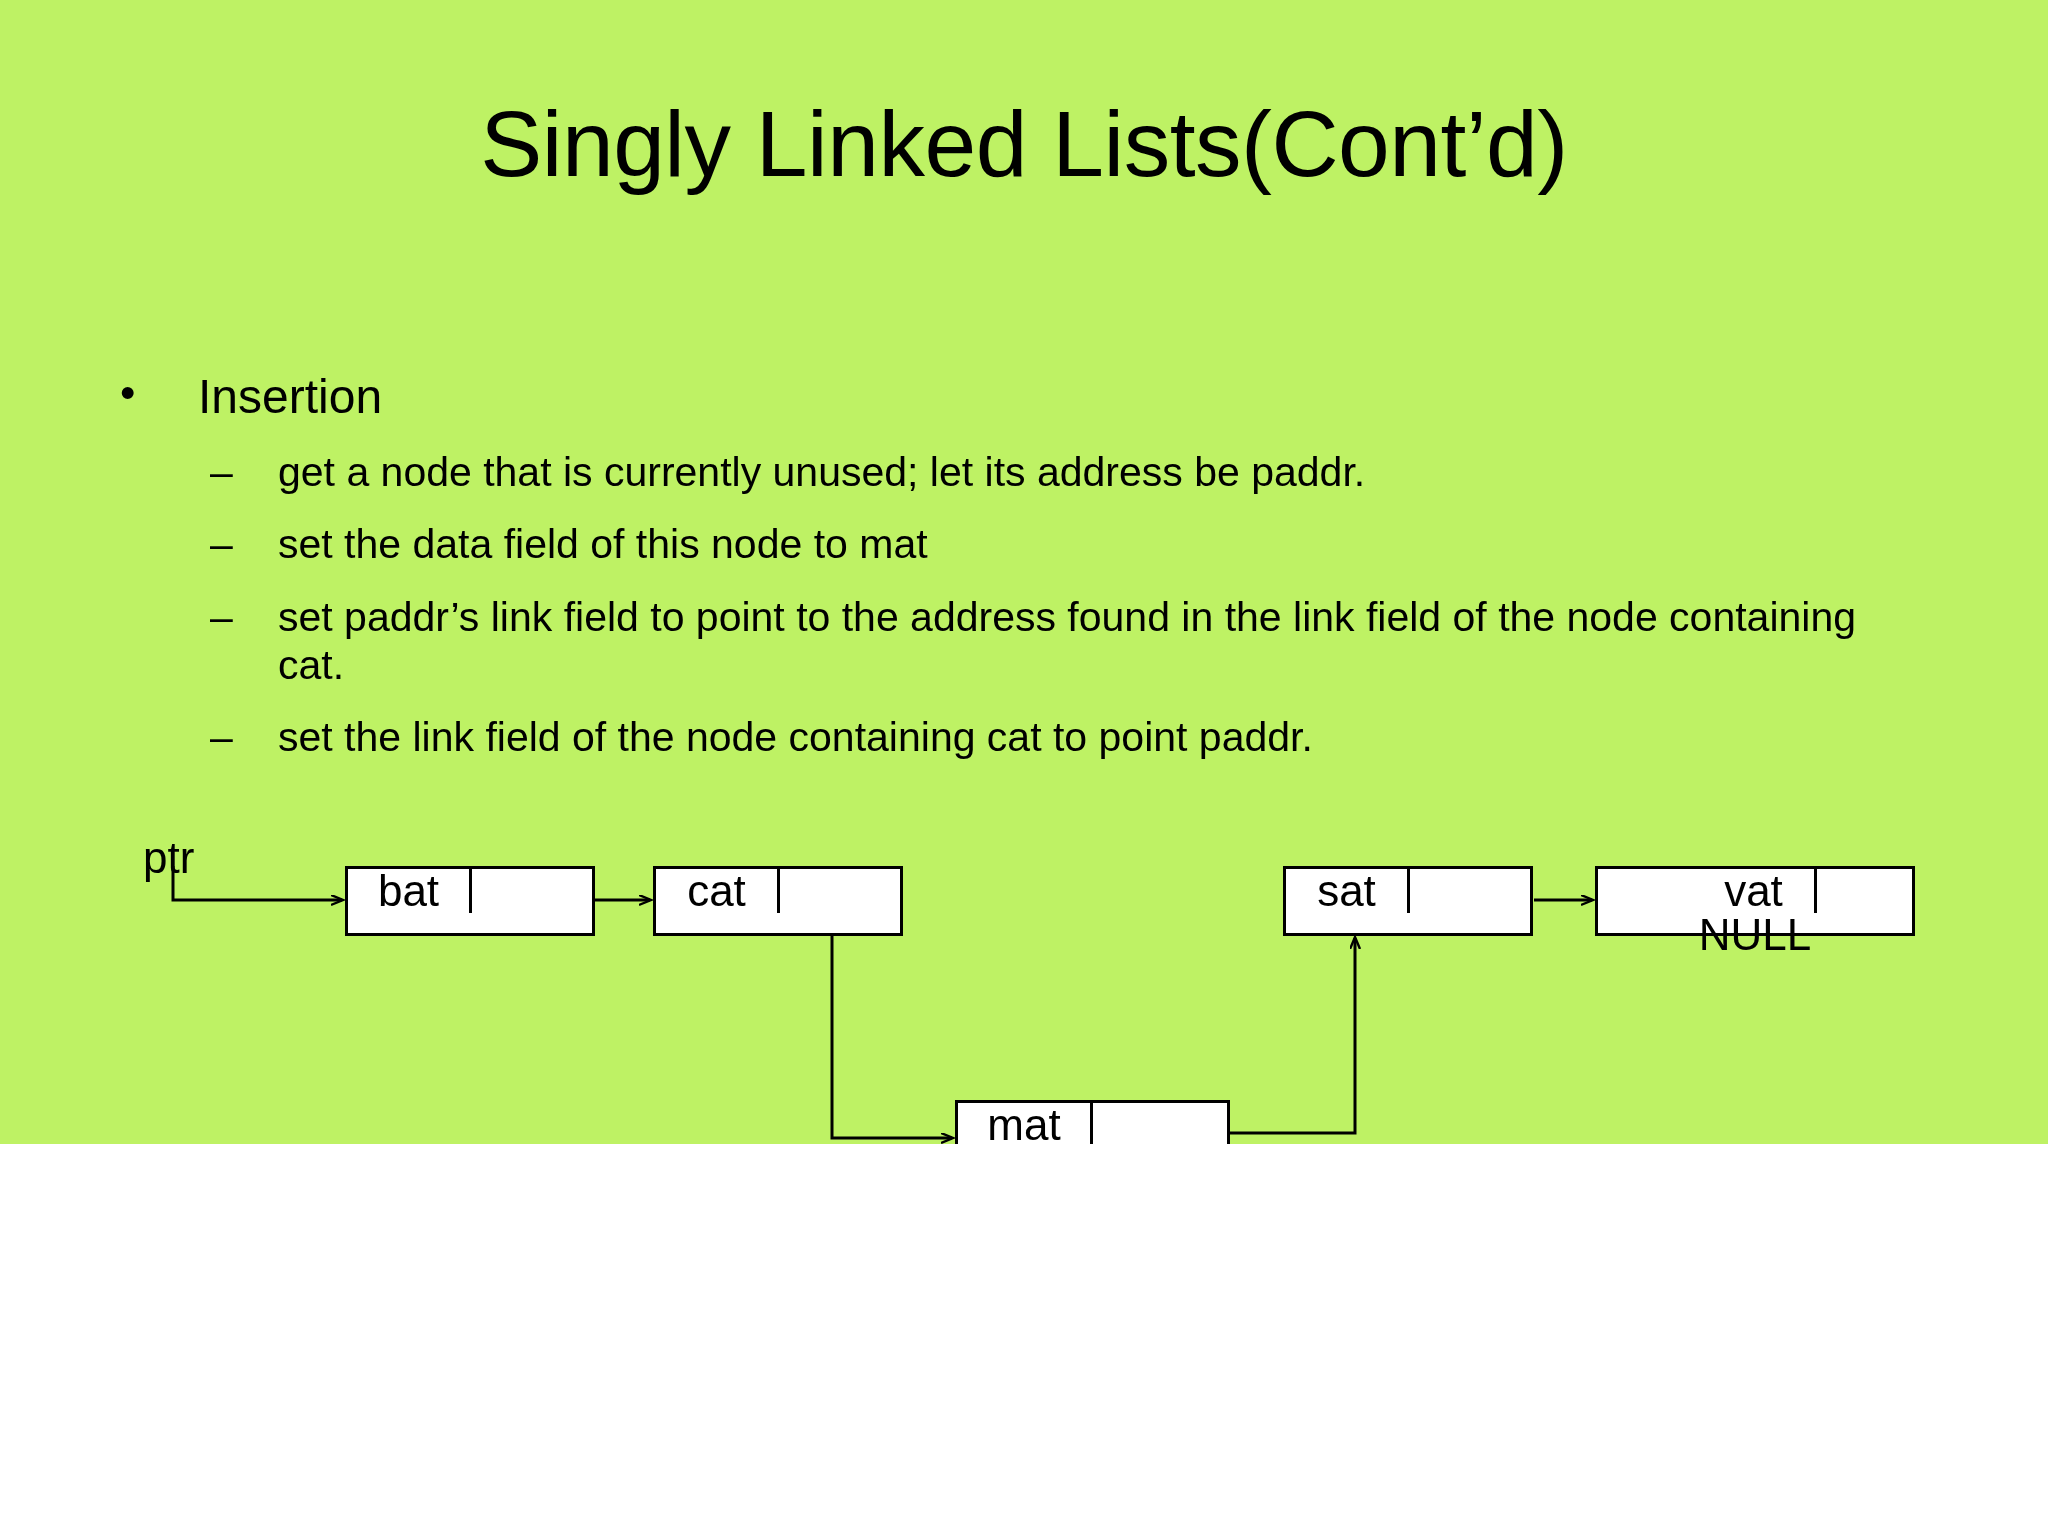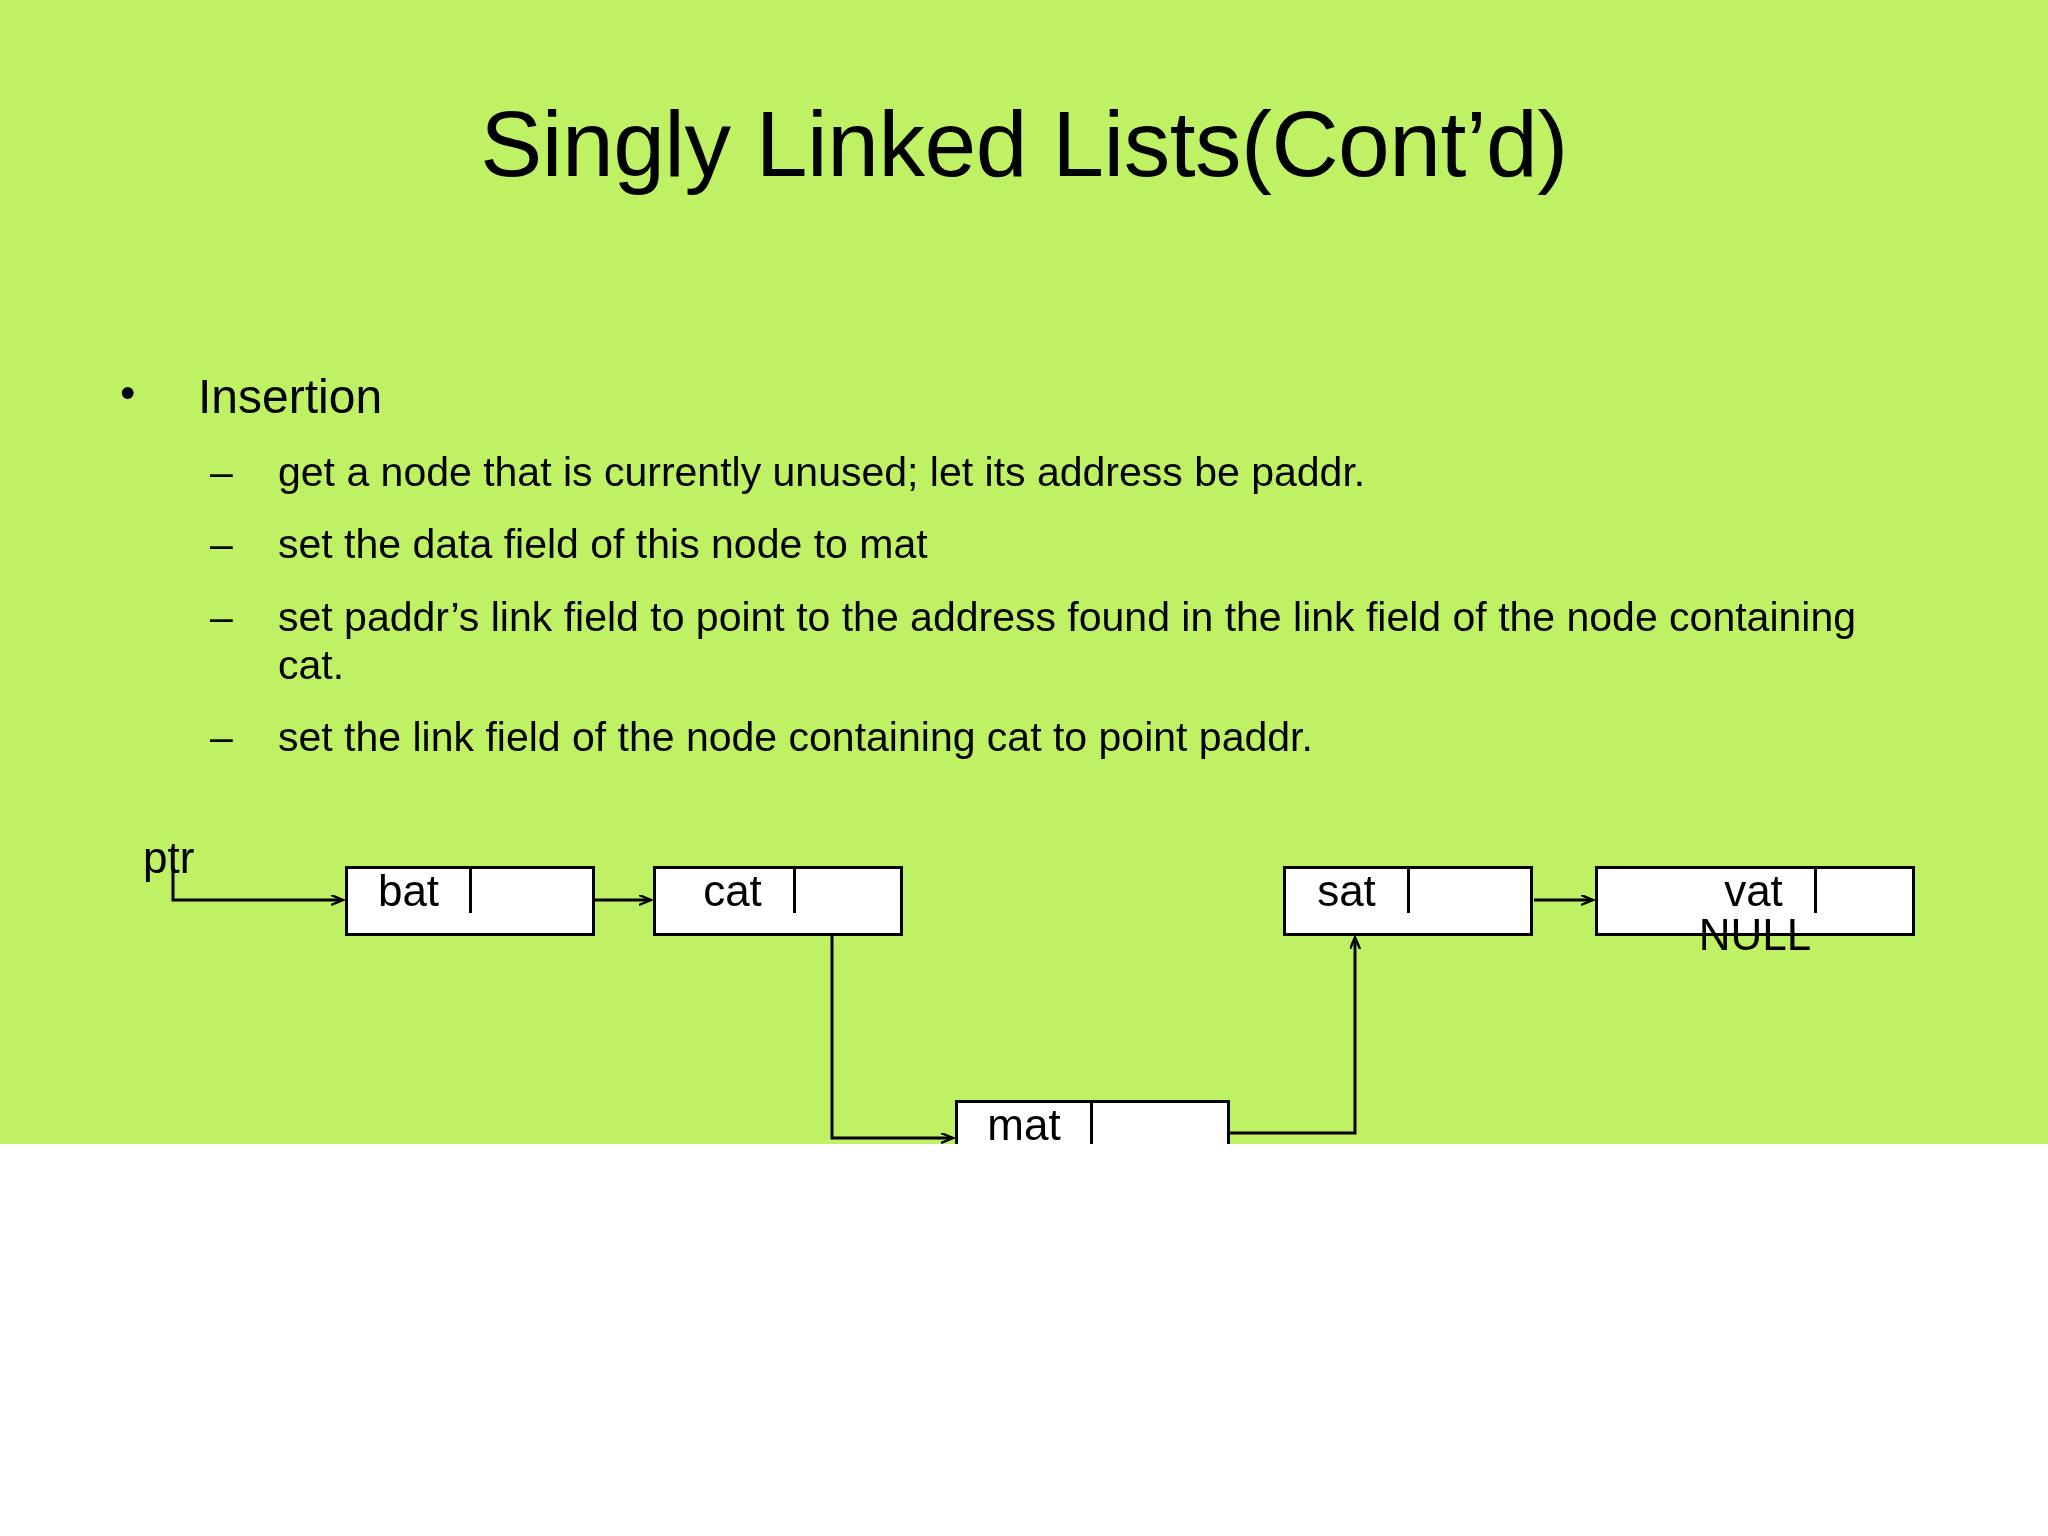--- a/index.html
+++ b/index.html
@@ -172,21 +172,21 @@
       <path d="M1178,1133 L1355,1133 L1355,938" fill="none" stroke="#000" stroke-width="3" marker-end="url(#ah)"></path>
 
       <path d="M1534,900 L1592,900" fill="none" stroke="#000" stroke-width="3" marker-end="url(#ah)"></path>
     </svg>
 
     <div class="node" style="left:345px; top:866px; width:250px; height:70px;">
       <div class="cell data" style="width:124px;">bat</div>
       <div class="cell link" style="width:126px;"></div>
     </div>
 
-    <div class="node" style="left:653px; top:866px; width:250px; height:70px;padding-left:16px;">
+    <div class="node" style="left:653px; top:866px; width:250px; height:70px;">
       <div class="cell data" style="width:124px;">cat</div>
       <div class="cell link" style="width:126px;"></div>
     </div>
 
     <div class="node" style="left:1283px; top:866px; width:250px; height:70px;gap:40px;">
       <div class="cell data" style="width:124px;">sat</div>
       <div class="cell link" style="width:126px;"></div>
     </div>
 
     <div class="node" style="left:1595px; top:866px; width:320px; height:70px;align-items:center;">

